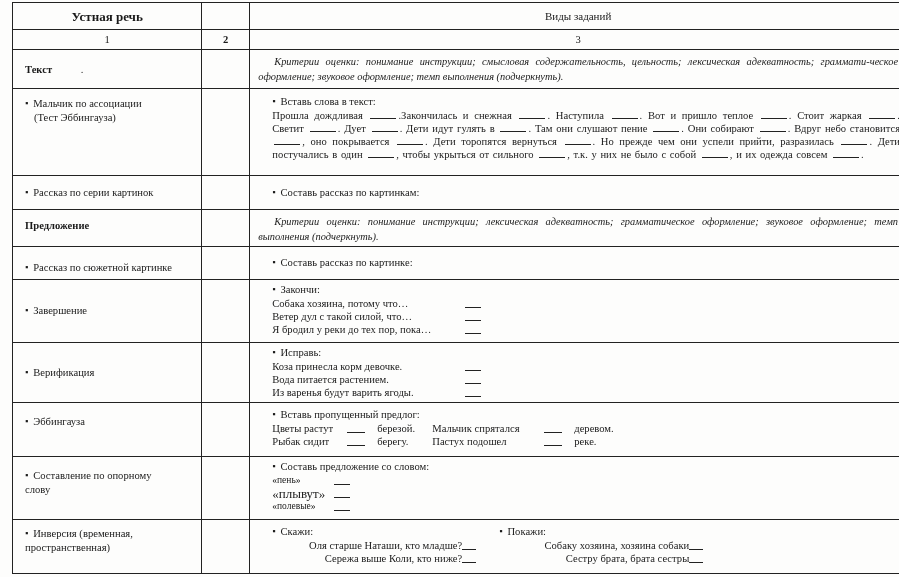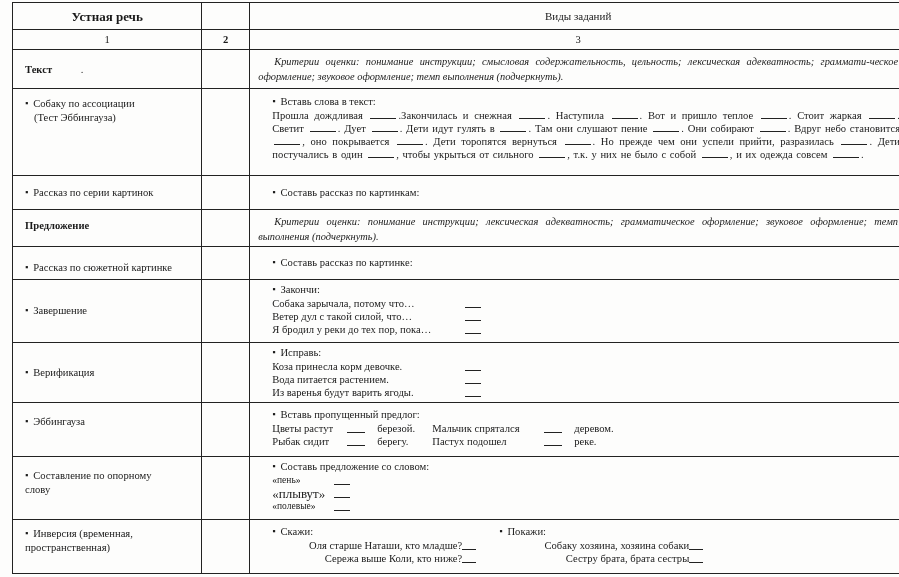--- a/index.html
+++ b/index.html
@@ -66,21 +66,21 @@
     <td class="lbl bold mid">
       <span>Текст</span>
       <span style="margin-left:26px;font-weight:normal">.</span>
     </td>
     <td></td>
     <td class="crit">Критерии оценки: понимание инструкции; смысловая содержательность, цельность; лексическая адекватность; граммати-ческое оформление; звуковое оформление; темп выполнения (подчеркнуть).</td>
   </tr>
 
   <tr style="height:87px">
     <td class="lbl">
-      <div class="bullet">Собаку по ассоциации</div>
+      <div class="bullet">Мальчик по ассоциации</div>
       <div style="padding-left:9px">(Тест Эббингауза)</div>
     </td>
     <td></td>
     <td class="tsk" style="padding-top:6px">
       <div class="bullet">Вставь слова в текст:</div>
       <div class="para" id="assoc-para"><span>Прошла дождливая </span><span class="blank"></span><span>.Закончилась и снежная </span><span class="blank"></span><span>. Наступила </span><span class="blank"></span><span>. Вот и пришло теплое </span><span class="blank"></span><span>. Стоит жаркая </span><span class="blank"></span><span>. Светит </span><span class="blank"></span><span>. Дует </span><span class="blank"></span><span>. Дети идут гулять в </span><span class="blank"></span><span>. Там они слушают пение </span><span class="blank"></span><span>. Они собирают </span><span class="blank"></span><span>. Вдруг небо становится </span><span class="blank"></span><span>, оно покрывается </span><span class="blank"></span><span>. Дети торопятся вернуться </span><span class="blank"></span><span>. Но прежде чем они успели прийти, разразилась </span><span class="blank"></span><span>. Дети постучались в один </span><span class="blank"></span><span>, чтобы укрыться от сильного </span><span class="blank"></span><span>, т.к. у них не было с собой </span><span class="blank"></span><span>, и их одежда совсем </span><span class="blank"></span><span>.</span></div>
     </td>
   </tr>
 
   <tr style="height:34px">
@@ -110,21 +110,21 @@
   </tr>
 
   <tr style="height:63px">
     <td class="lbl mid">
       <span class="bullet">Завершение</span>
     </td>
     <td></td>
     <td class="tsk" style="padding-top:3px">
       <div class="bullet">Закончи:</div>
       <div class="ln">
-              <span class="t">Собака зарычала, потому что…</span>
+              <span class="t">Собака хозяина, потому что…</span>
               <span class="b"></span>
             </div>
       <div class="ln">
               <span class="t">Ветер дул с такой силой, что…</span>
               <span class="b"></span>
             </div>
       <div class="ln">
               <span class="t">Я бродил у реки до тех пор, пока…</span>
               <span class="b"></span>
             </div>

